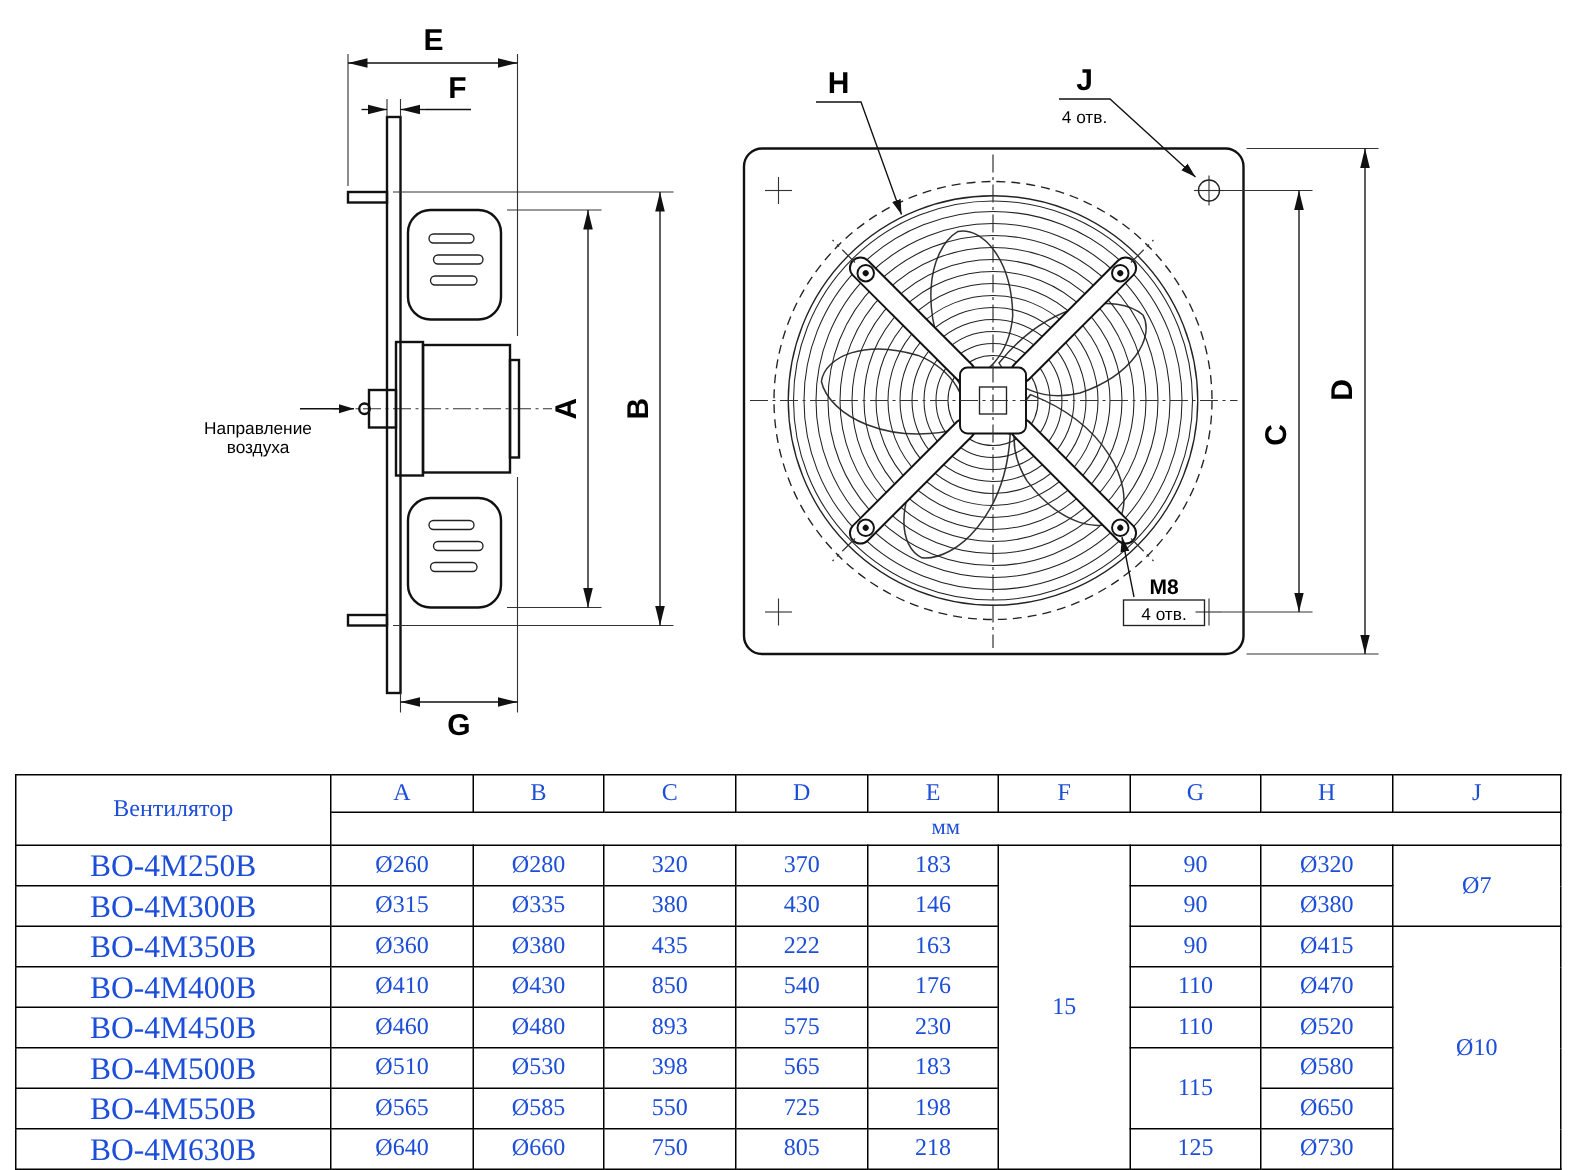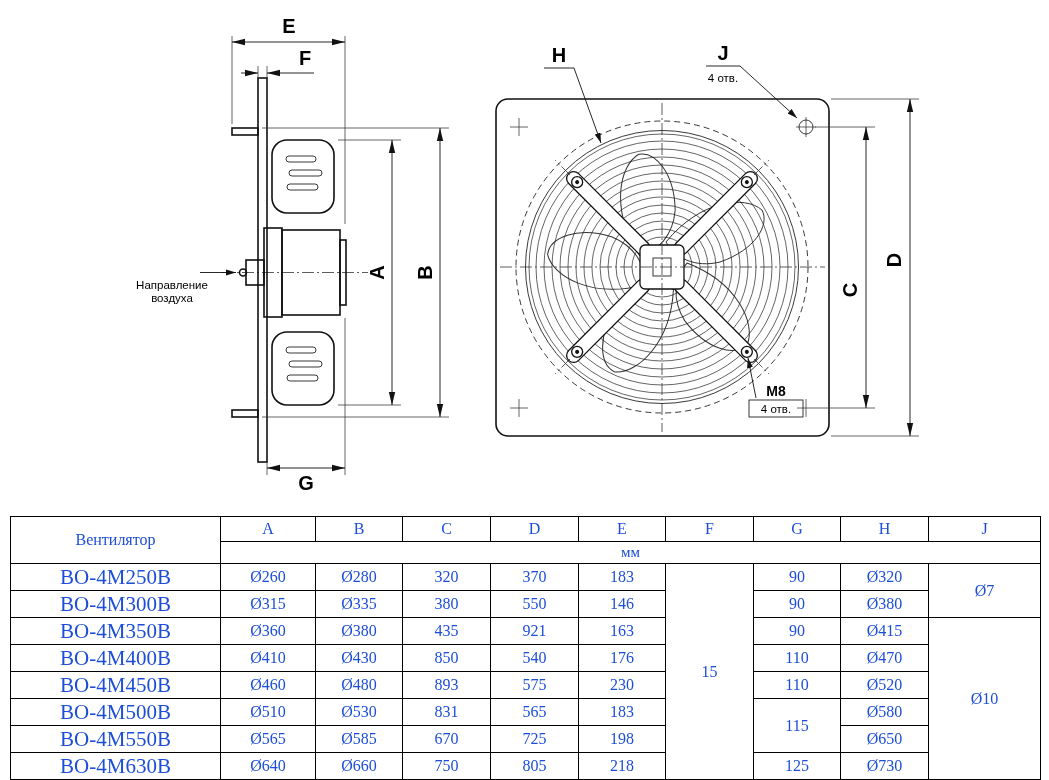--- a/index.html
+++ b/index.html
@@ -258,31 +258,31 @@
       <td rowspan="8">15</td>
       <td>90</td>
       <td>Ø320</td>
       <td rowspan="2">Ø7</td>
     </tr>
     <tr>
       <td class="model">ВО-4М300В</td>
       <td>Ø315</td>
       <td>Ø335</td>
       <td>380</td>
-      <td>550</td>
+      <td>430</td>
       <td>146</td>
       <td>90</td>
       <td>Ø380</td>
     </tr>
     <tr>
       <td class="model">ВО-4М350В</td>
       <td>Ø360</td>
       <td>Ø380</td>
       <td>435</td>
-      <td>921</td>
+      <td>222</td>
       <td>163</td>
       <td>90</td>
       <td>Ø415</td>
       <td rowspan="6">Ø10</td>
     </tr>
     <tr>
       <td class="model">ВО-4М400В</td>
       <td>Ø410</td>
       <td>Ø430</td>
       <td>850</td>
@@ -298,31 +298,31 @@
       <td>893</td>
       <td>575</td>
       <td>230</td>
       <td>110</td>
       <td>Ø520</td>
     </tr>
     <tr>
       <td class="model">ВО-4М500В</td>
       <td>Ø510</td>
       <td>Ø530</td>
-      <td>831</td>
+      <td>398</td>
       <td>565</td>
       <td>183</td>
       <td rowspan="2">115</td>
       <td>Ø580</td>
     </tr>
     <tr>
       <td class="model">ВО-4М550В</td>
       <td>Ø565</td>
       <td>Ø585</td>
-      <td>670</td>
+      <td>550</td>
       <td>725</td>
       <td>198</td>
       <td>Ø650</td>
     </tr>
     <tr>
       <td class="model">ВО-4М630В</td>
       <td>Ø640</td>
       <td>Ø660</td>
       <td>750</td>
       <td>805</td>

